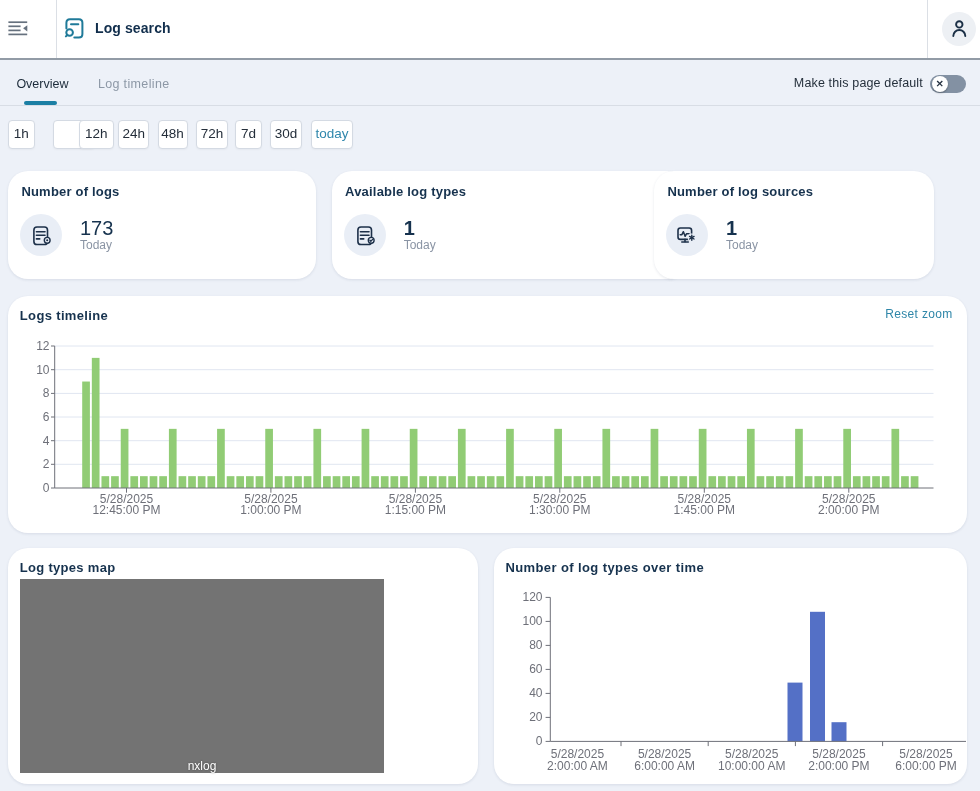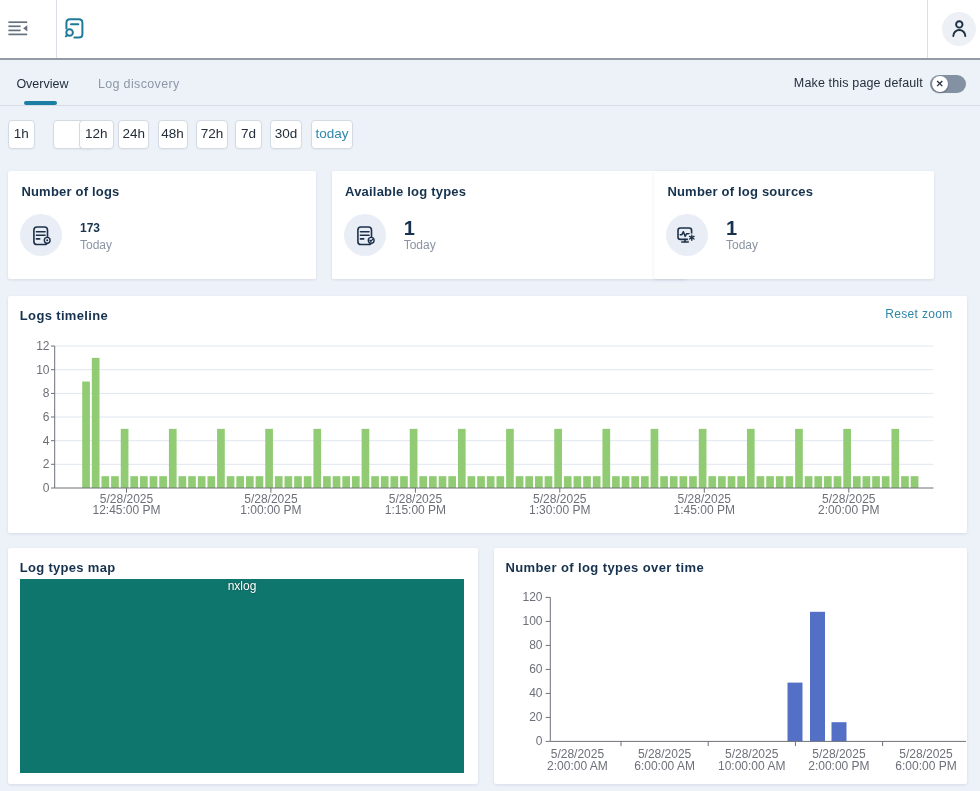--- a/index.html
+++ b/index.html
@@ -1,17 +1,17 @@
 <!DOCTYPE html>
 <html><head><meta charset="utf-8">
 <style>
 * { margin:0; padding:0; box-sizing:border-box; }
 html,body { width:980px; height:791px; background:#edf1f8; font-family:"Liberation Sans",sans-serif; position:relative; overflow:hidden; }
 .abs { position:absolute; }
-.card { position:absolute; background:#fff; border-radius:2px; box-shadow:0 1px 3px rgba(24,39,75,0.10); }
+.card { position:absolute; background:#fff; border-radius:20px; box-shadow:0 1px 3px rgba(24,39,75,0.10); }
 .ctitle { font-size:13px; font-weight:700; color:#16324e; }
 .header { position:absolute; left:0; top:0; width:980px; height:60px; background:#fff; border-bottom:2px solid #929ba6; }
 .vdiv { position:absolute; top:0; height:58px; width:1px; background:#dbdfe5; }
 .tabline { position:absolute; left:0; top:104.5px; width:980px; height:1px; background:#d8dde5; }
 .tab { position:absolute; font-size:12.5px; line-height:12.5px; }
 .indicator { position:absolute; left:24px; top:101.3px; width:32.5px; height:3.8px; border-radius:2px; background:#1b7fa4; }
 .btn { position:absolute; top:120px; height:28.5px; background:#fff; border:1px solid #d4dae3; border-radius:4px; font-size:13.5px; color:#242e3a; text-align:center; line-height:26.5px; box-shadow:0 1px 2px rgba(0,0,0,0.04); }
 </style></head>
 <body>
 
@@ -25,33 +25,34 @@
     </g>
     <path d="M19.3 8.3 L15.1 11.35 L19.3 14.4 Z" fill="#66717e"></path>
   </svg>
   <div class="vdiv" style="left:55.5px"></div>
   <svg class="abs" style="left:64px;top:18px" width="21" height="22" viewBox="0 0 21 22" fill="none" stroke="#1f7a99" stroke-width="2" stroke-linecap="round" stroke-linejoin="round" xmlns="http://www.w3.org/2000/svg">
     <path d="M2.4 10.5 V4.8 Q2.4 1.3 5.9 1.3 H14.9 Q18.4 1.3 18.4 4.8 V16.1 Q18.4 19.6 14.9 19.6 H10.3"></path>
     <line x1="7" y1="6.3" x2="14.3" y2="6.3"></line>
     <circle cx="5.6" cy="14.5" r="3.3"></circle>
     <line x1="3.3" y1="17" x2="1.9" y2="18.4"></line>
   </svg>
+  <div class="abs" style="left:95px;top:0;height:55px;display:flex;align-items:center;font-size:14px;font-weight:700;color:#112e4c;letter-spacing:0.1px">Log search</div>
   <div class="vdiv" style="left:926.5px"></div>
   <div class="abs" style="left:942px;top:11.5px;width:34px;height:34px;border-radius:50%;background:#edf0f4">
     <svg width="34" height="34" viewBox="0 0 34 34" fill="none" stroke="#1b2f45" stroke-width="1.9" stroke-linecap="round" xmlns="http://www.w3.org/2000/svg">
       <circle cx="17.3" cy="12.4" r="3.2"></circle>
       <path d="M11.3 24 A 5.9 5.9 0 0 1 23.3 24"></path>
     </svg>
   </div>
 </div>
 
 <div class="tabline"></div>
 <div class="indicator"></div>
 <div class="tab" style="left:16.4px;top:77.6px;color:#1c2b3a">Overview</div>
-<div class="tab" style="left:97.9px;top:77.6px;color:#8d98a6;letter-spacing:0.35px">Log discovery</div>
+<div class="tab" style="left:97.9px;top:77.6px;color:#8d98a6;letter-spacing:0.35px">Log timeline</div>
 <div class="abs" style="right:57.1px;top:77.2px;font-size:12.5px;line-height:12.5px;color:#25303c;letter-spacing:0.15px">Make this page default</div>
 <div class="abs" style="left:930.4px;top:74.6px;width:35.4px;height:18.6px;border-radius:9.3px;background:#8391a3">
   <div class="abs" style="left:1.3px;top:1.3px;width:16px;height:16px;border-radius:50%;background:#fff;box-shadow:0 1px 2px rgba(0,0,0,0.3);display:flex;align-items:center;justify-content:center;font-size:9.5px;font-weight:700;color:#253141">✕</div>
 </div>
 
 <div class="btn" style="left:7.5px;width:27.6px;">1h</div>
 <div class="btn" style="left:53px;width:42px;text-align:right;">4h</div>
 <div class="btn" style="left:78.8px;width:35px;">12h</div>
 <div class="btn" style="left:118.4px;width:30.6px;">24h</div>
 <div class="btn" style="left:157.5px;width:30px;">48h</div>
@@ -65,21 +66,21 @@
   <div class="abs" style="left:12px;top:42.6px;width:42px;height:42px;border-radius:50%;background:#e9eef6;display:flex;align-items:center;justify-content:center">
       <svg width="24" height="24" viewBox="0 0 24 24" fill="none" stroke="#1d3049" stroke-width="1.6" stroke-linecap="round" stroke-linejoin="round" xmlns="http://www.w3.org/2000/svg">
         <rect x="4.9" y="4.0" width="13.6" height="17.5" rx="3.1"></rect>
         <line x1="7.4" y1="8.8" x2="16" y2="8.8"></line>
         <line x1="7.4" y1="12.3" x2="16" y2="12.3"></line>
         <line x1="7.4" y1="15.9" x2="10.7" y2="15.9"></line>
         <circle cx="18.2" cy="17.3" r="2.9" fill="#e9eef6" stroke="#1d3049" stroke-width="1.4"></circle>
         <circle cx="18.2" cy="17.3" r="1.05" fill="#1d3049" stroke="none"></circle>
       </svg>
     </div>
-  <div class="abs" style="left:72px;top:47.4px;font-size:12px;line-height:20px;font-weight:700;color:#16324e">173</div>
+  <div class="abs" style="left:72px;top:47.4px;font-size:20px;line-height:20px;font-weight:400;color:#16324e">173</div>
   <div class="abs" style="left:72px;top:68.1px;font-size:12px;line-height:12px;color:#8a94a4">Today</div>
 </div>
 <div class="card" style="left:331.7px;top:171px;width:355px;height:107.7px">
   <div class="ctitle" style="position:absolute;left:13.4px;top:13.5px;line-height:13px;letter-spacing:0.2px">Available log types</div>
   <div class="abs" style="left:12px;top:42.6px;width:42px;height:42px;border-radius:50%;background:#e9eef6;display:flex;align-items:center;justify-content:center">
       <svg width="24" height="24" viewBox="0 0 24 24" fill="none" stroke="#1d3049" stroke-width="1.6" stroke-linecap="round" stroke-linejoin="round" xmlns="http://www.w3.org/2000/svg">
         <rect x="4.9" y="4.0" width="13.6" height="17.5" rx="3.1"></rect>
         <line x1="7.4" y1="8.8" x2="16" y2="8.8"></line>
         <line x1="7.4" y1="12.3" x2="16" y2="12.3"></line>
         <line x1="7.4" y1="15.9" x2="10.7" y2="15.9"></line>
@@ -239,21 +240,21 @@
       <text x="696.3" y="202.5" text-anchor="middle" dominant-baseline="central" font-size="12" fill="#6E7079">5/28/2025</text>
       <text x="696.3" y="214.3" text-anchor="middle" dominant-baseline="central" font-size="12" fill="#6E7079">1:45:00 PM</text>
       <line x1="840.8" y1="192.0" x2="840.8" y2="196.7" stroke="#6E7079" stroke-width="1"></line>
       <text x="840.8" y="202.5" text-anchor="middle" dominant-baseline="central" font-size="12" fill="#6E7079">5/28/2025</text>
       <text x="840.8" y="214.3" text-anchor="middle" dominant-baseline="central" font-size="12" fill="#6E7079">2:00:00 PM</text>
     </svg>
 </div>
 
 <div class="card" style="left:8px;top:547.6px;width:469.5px;height:236.4px;overflow:hidden">
   <div class="ctitle" style="position:absolute;left:11.8px;top:13.8px;line-height:13px;letter-spacing:0.3px">Log types map</div>
-  <div class="abs" style="left:12px;top:31.8px;width:444px;height:194px;background:#0f766e;display:flex;align-items:flex-start;justify-content:center">
+  <div class="abs" style="left:12px;top:31.8px;width:364px;height:194px;background:#737373;display:flex;align-items:flex-end;justify-content:center">
     <div style="color:#fff;font-size:12px;text-shadow:0 0 2px rgba(0,0,0,0.45)">nxlog</div>
   </div>
 </div>
 
 <div class="card" style="left:494px;top:547.6px;width:472.7px;height:236.4px;overflow:hidden">
   <div class="ctitle" style="position:absolute;left:11.4px;top:13.8px;line-height:13px;letter-spacing:0.4px">Number of log types over time</div>
   <svg width="472" height="236" viewBox="0 0 472 236" style="position:absolute;left:0;top:0" xmlns="http://www.w3.org/2000/svg">
       <rect x="293.5" y="134.6" width="15" height="58.8" fill="#5470c6"></rect>
       <rect x="316.0" y="63.8" width="15" height="129.6" fill="#5470c6"></rect>
       <rect x="337.5" y="174.2" width="15" height="19.2" fill="#5470c6"></rect>

